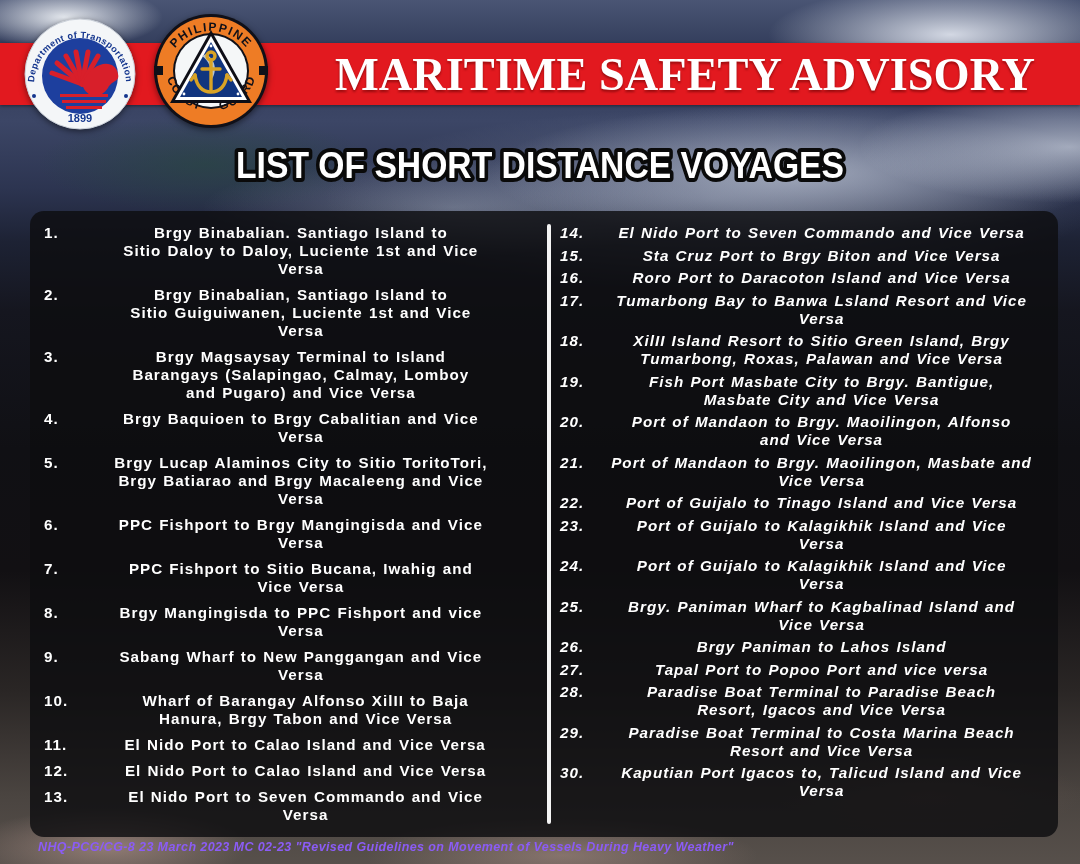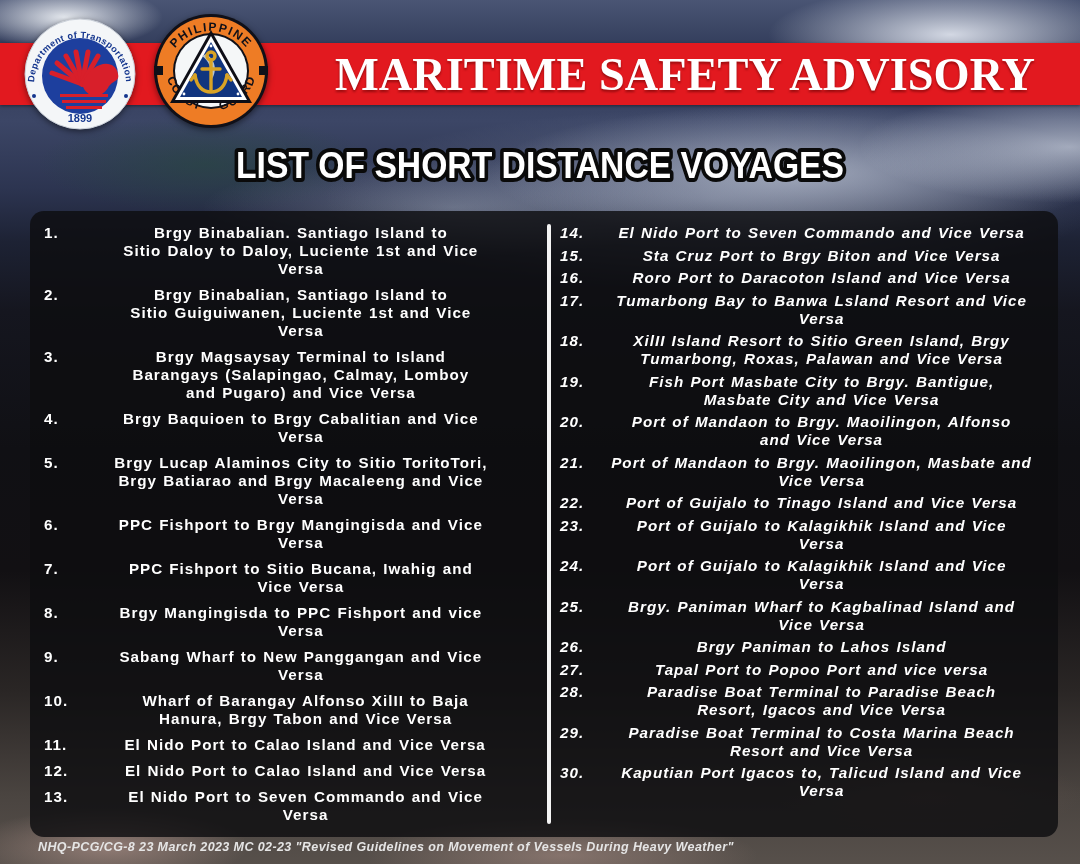--- a/index.html
+++ b/index.html
@@ -46,21 +46,21 @@
   }
   .col-left{left:44px;width:492px;}
   .col-right{left:560px;width:492px;font-style:italic;}
   .col-left .voyage-item{margin-bottom:8px;}
   .col-right .voyage-item{margin-bottom:4.5px;}
   .voyage-item{display:flex;align-items:flex-start;}
   .voyage-num{flex:none;margin-right:7px;white-space:nowrap;}
   .voyage-txt{flex:1;white-space:pre-line;text-align:center;}
   .footer{
     position:absolute;left:38px;top:840px;width:1000px;
-    color:#e5e5e5;font-size:12.5px;font-style:italic;font-weight:600;
+    color:#8b5cf6;font-size:12.5px;font-style:italic;font-weight:600;
     letter-spacing:.4px;
   }
   svg text{user-select:none;}
 </style>
 </head>
 <body>
 
 <div class="bg"></div>
 
 <div class="banner"></div>

